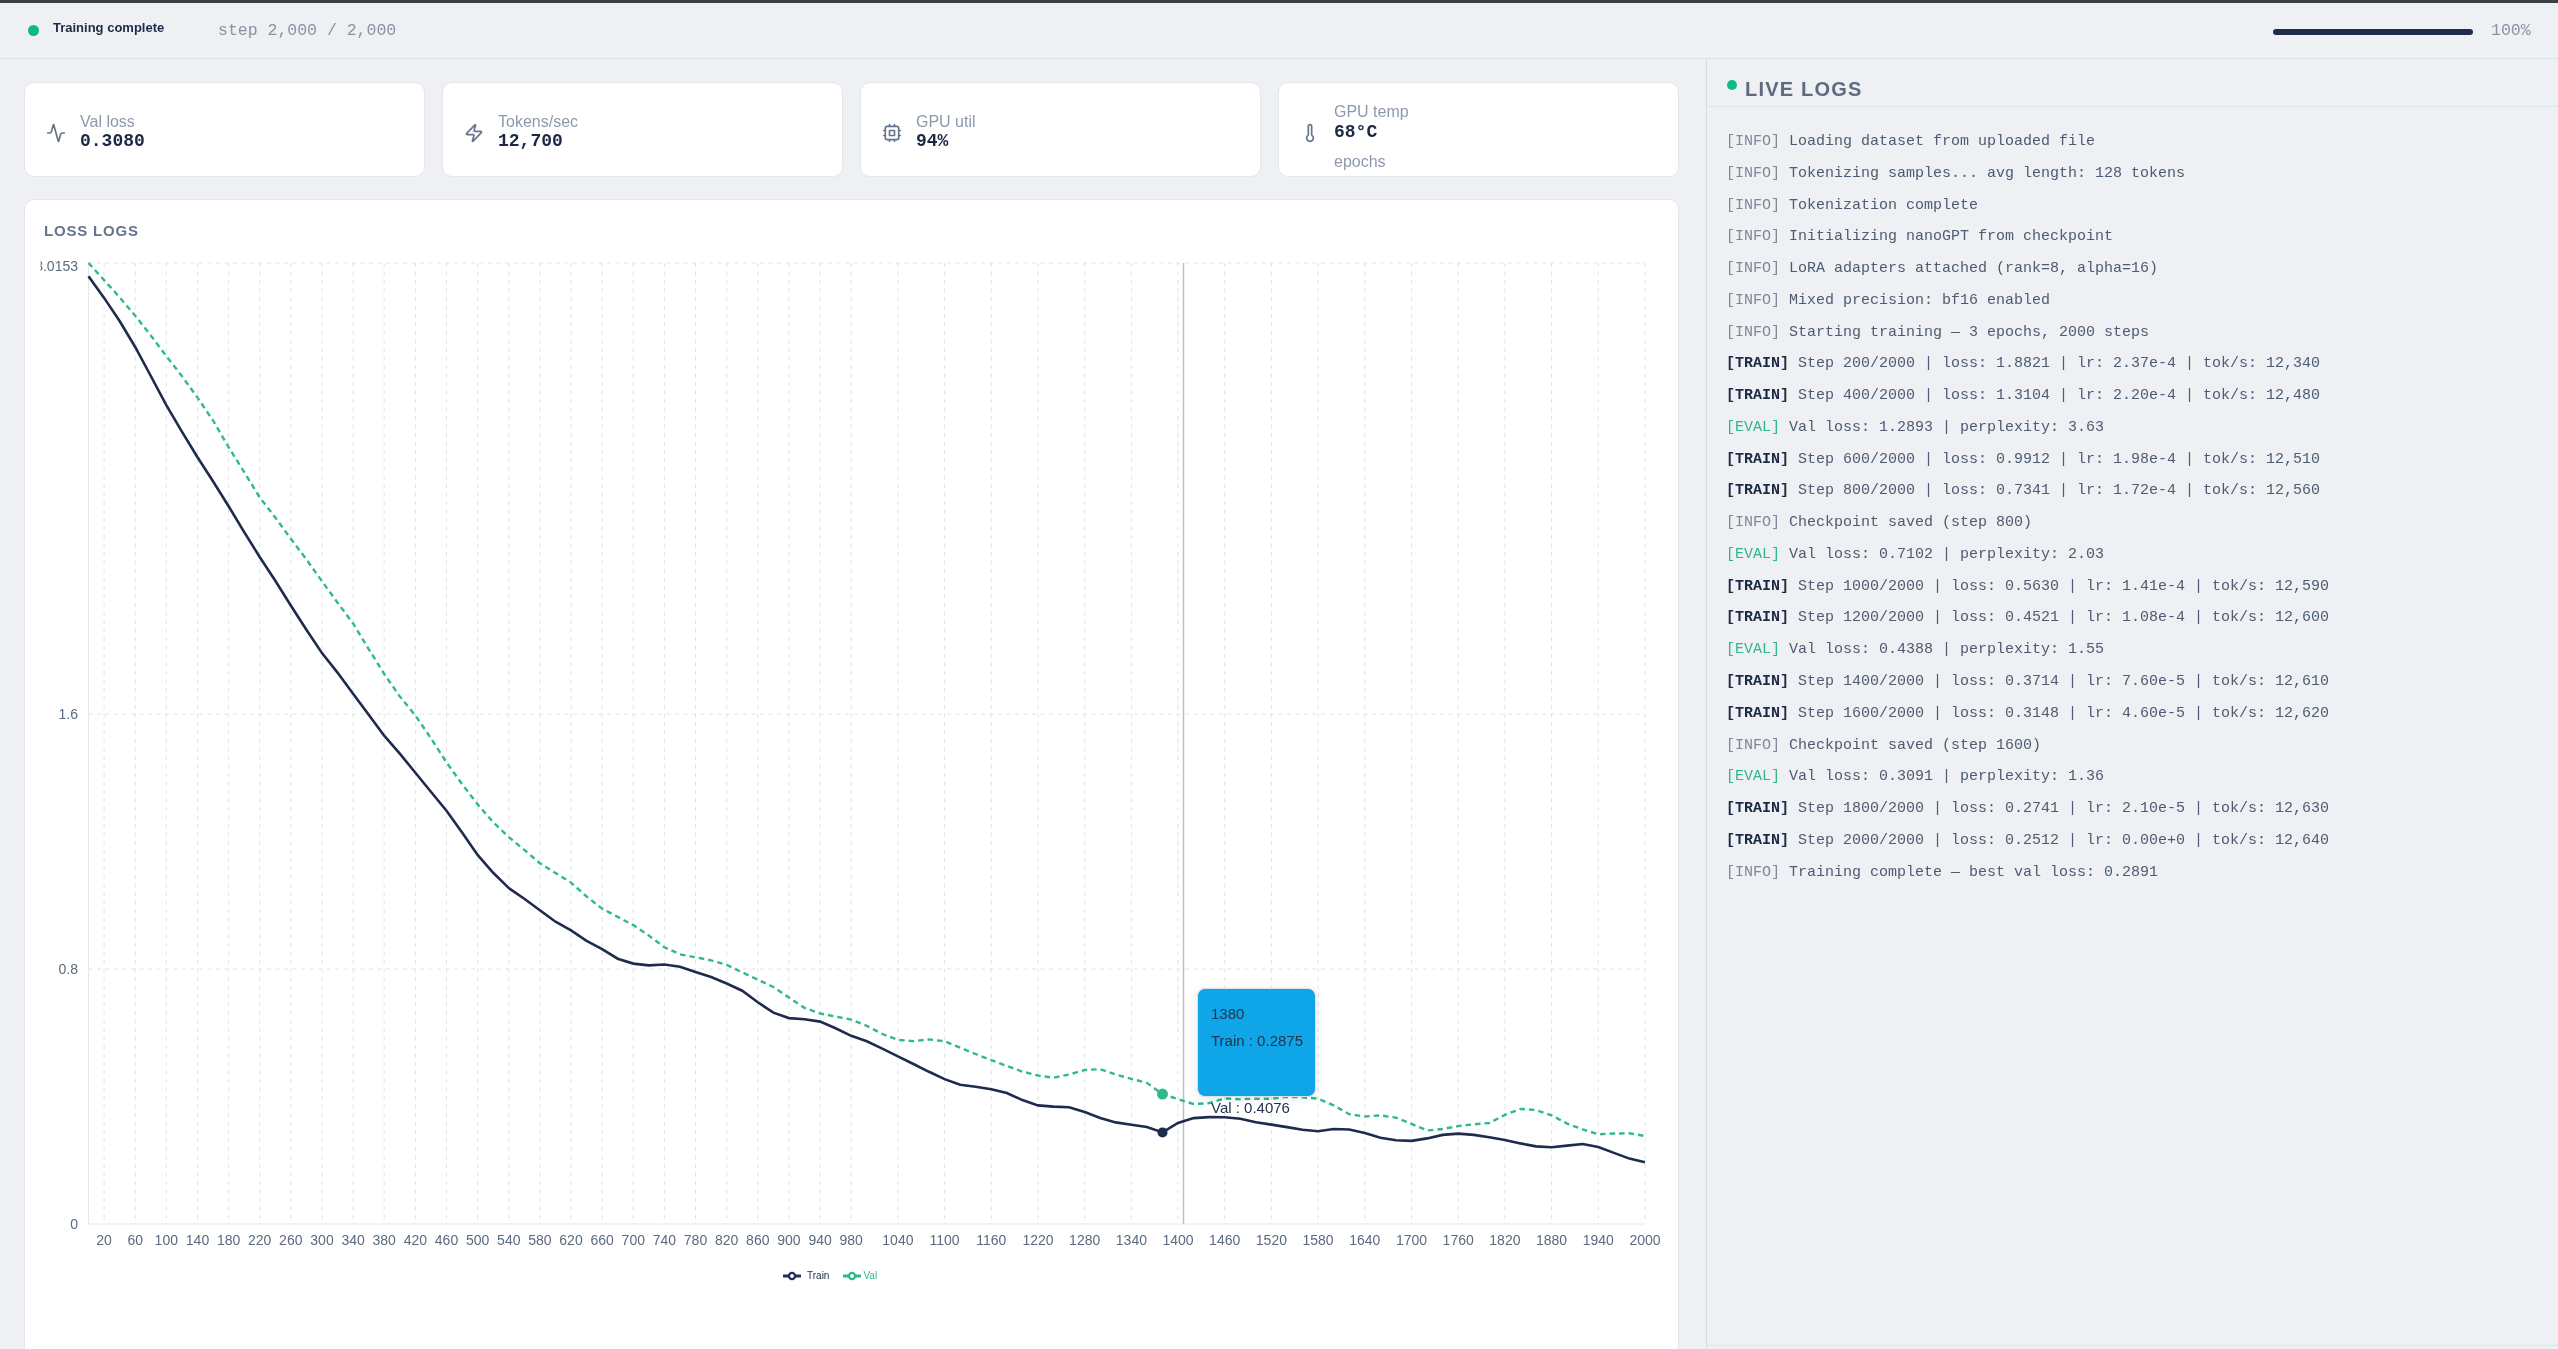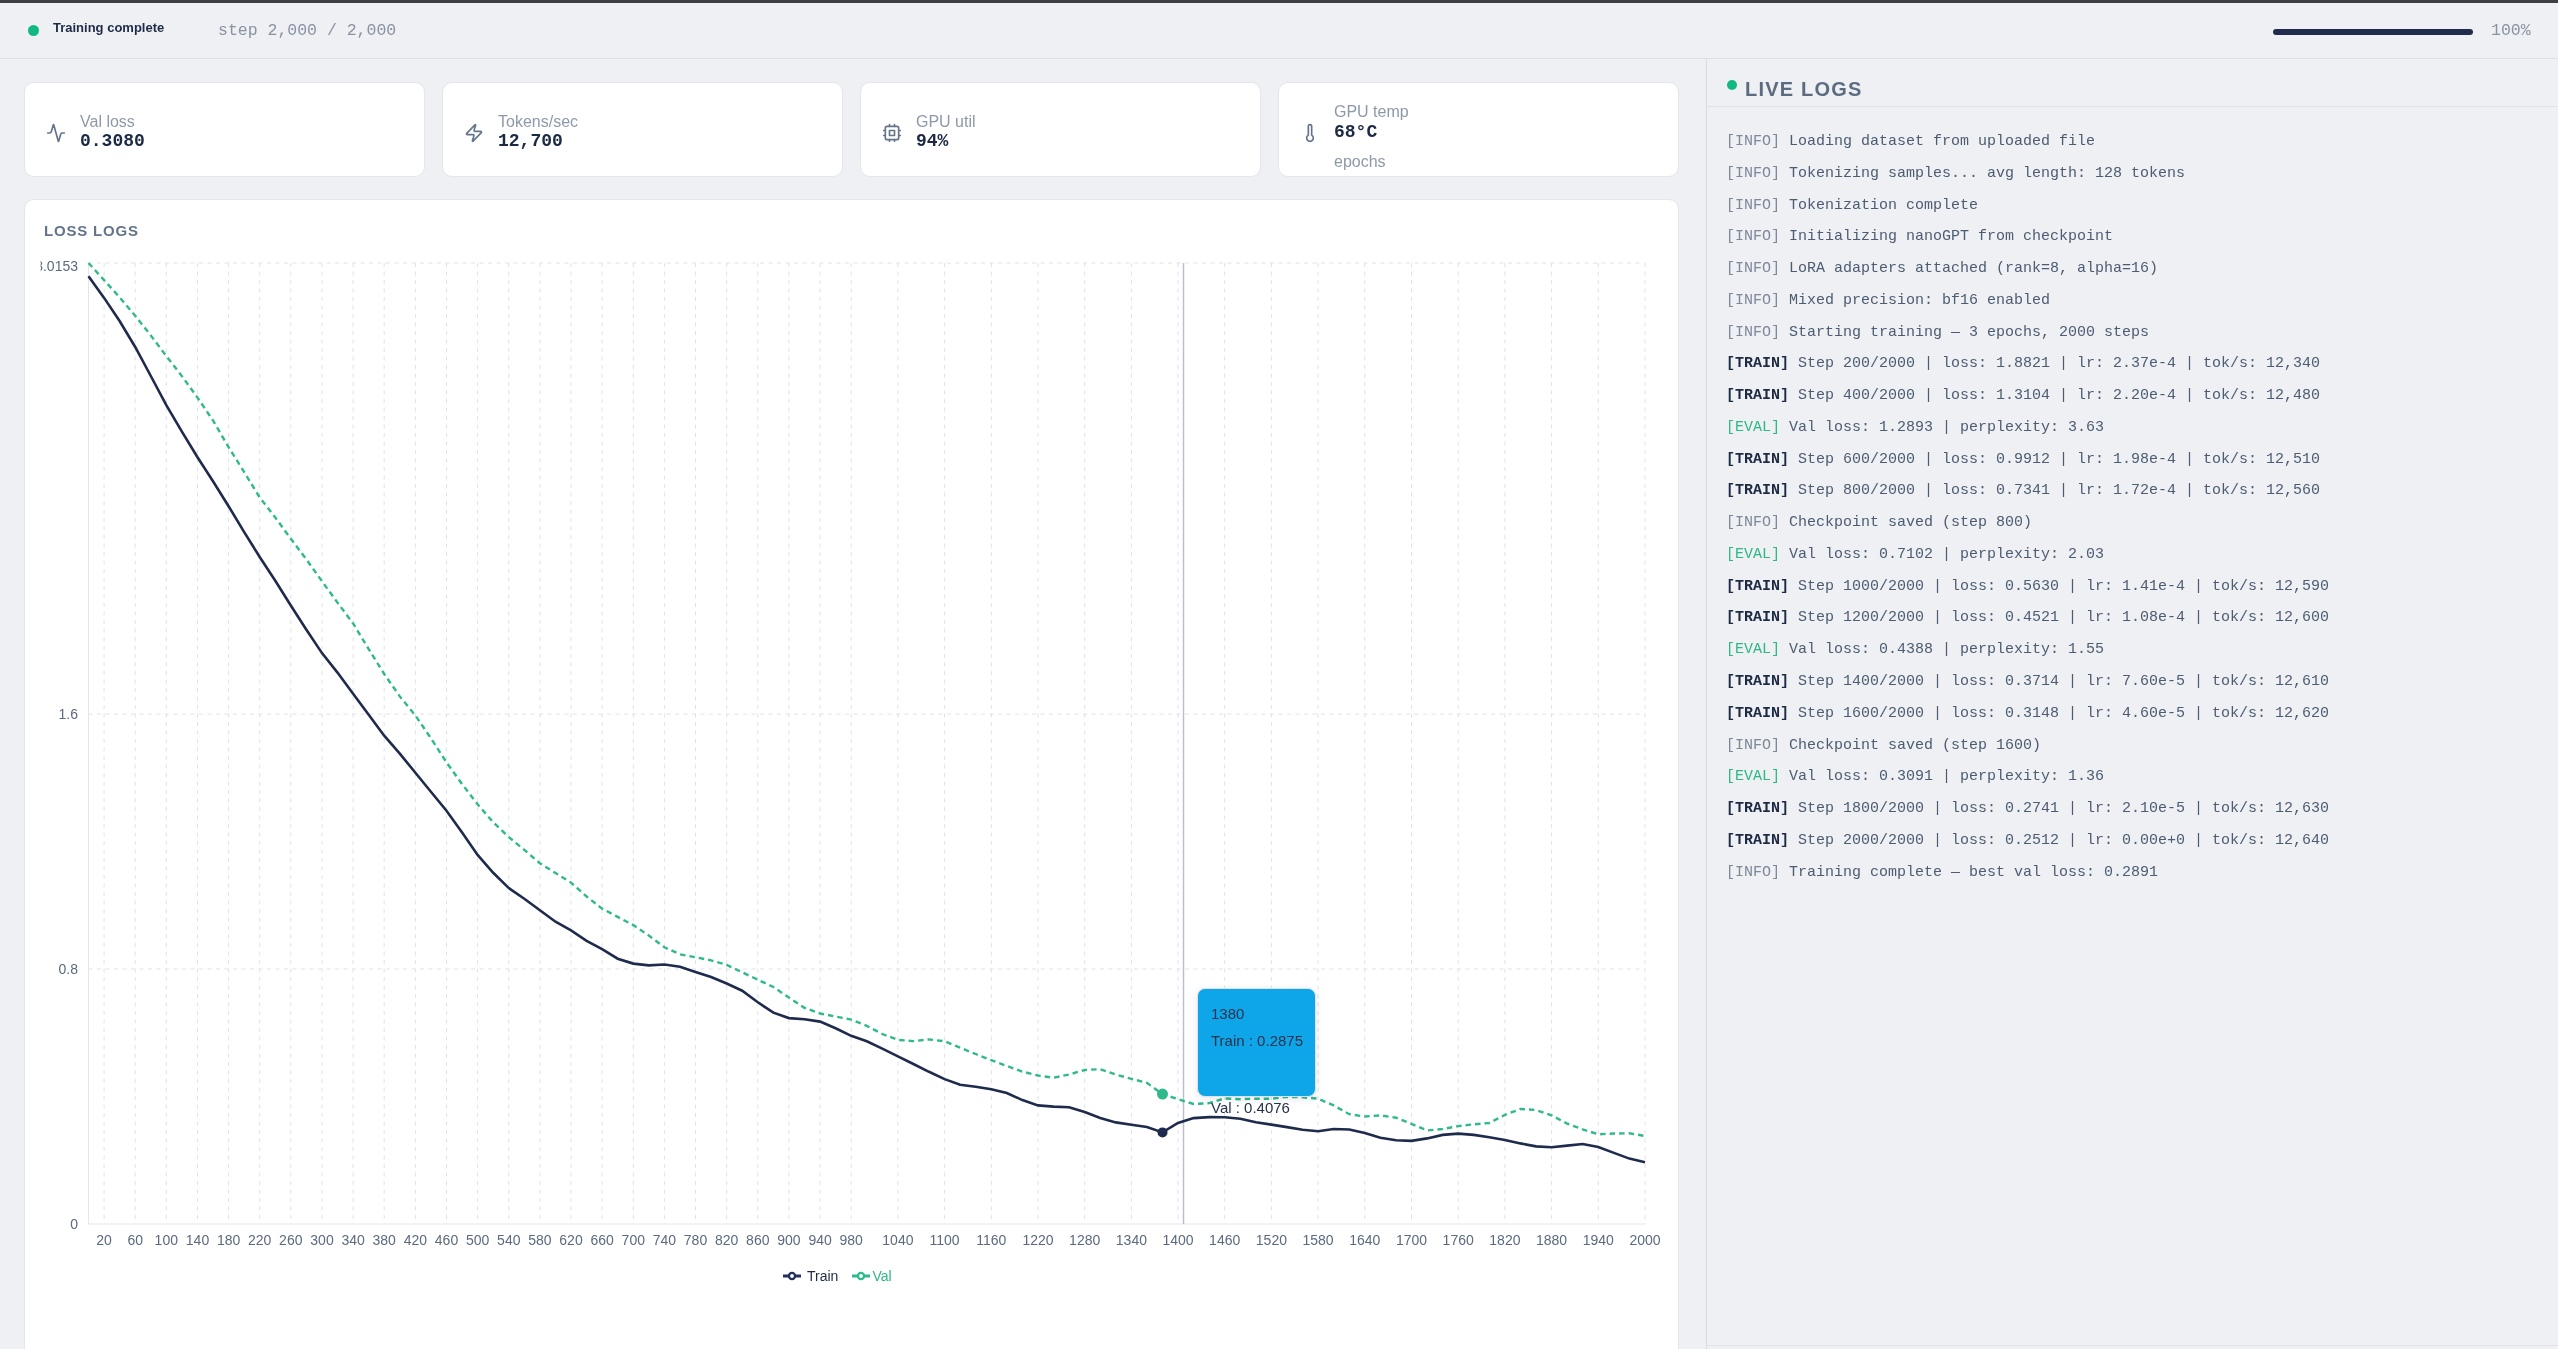--- a/index.html
+++ b/index.html
@@ -26,21 +26,21 @@
 
 #chartcard { position:absolute; left:24px; top:199px; width:1655px; height:1160px;
   background:#fff; border:1px solid #e3e6eb; border-radius:10px; }
 #chart-title { position:absolute; left:44px; top:222px; font-size:15px; font-weight:600;
   letter-spacing:0.8px; color:#64748b; }
 #chartsvg { position:absolute; left:0; top:0; }
 #tooltip { position:absolute; left:1197px; top:988px; width:119px; height:109px;
   background:#0ea5e9; border:1px solid #dfe3e9; border-radius:8px;
   box-shadow:0 2px 8px rgba(30,42,74,0.10); }
 #tooltip .tl { position:absolute; left:13px; font-size:15px; color:#26334d; }
-#legend { position:absolute; left:783px; top:1267px; height:17px; display:flex; align-items:center; font-size:14px; }
+#legend { position:absolute; left:783px; top:1267px; height:17px; display:flex; align-items:center; font-size:10px; }
 #legend svg { display:block; }
 #legend .lt { color:#1d2b45; margin-left:6px; }
 #legend .lv { color:#2eb886; margin-left:2px; }
 
 #rightpanel { position:absolute; left:1706px; top:59px; width:852px; height:1290px;
   border-left:1px solid #d9dde3; }
 #loghead { position:absolute; left:1706px; top:59px; width:852px; height:48px;
   border-bottom:1px solid #dfe2e8; }
 #ldot { position:absolute; left:1727px; top:80px; width:10px; height:10px; border-radius:50%; background:#10b981; }
 #ltitle { position:absolute; left:1745px; top:78px; font-size:20px; font-weight:600; letter-spacing:1.2px; color:#5c6b80; }

